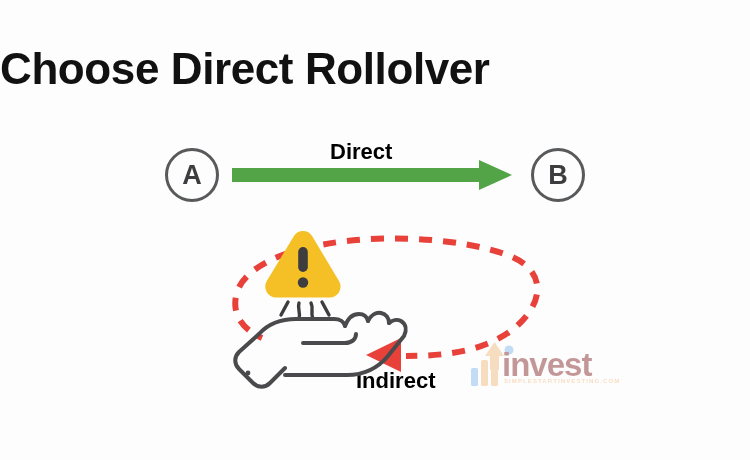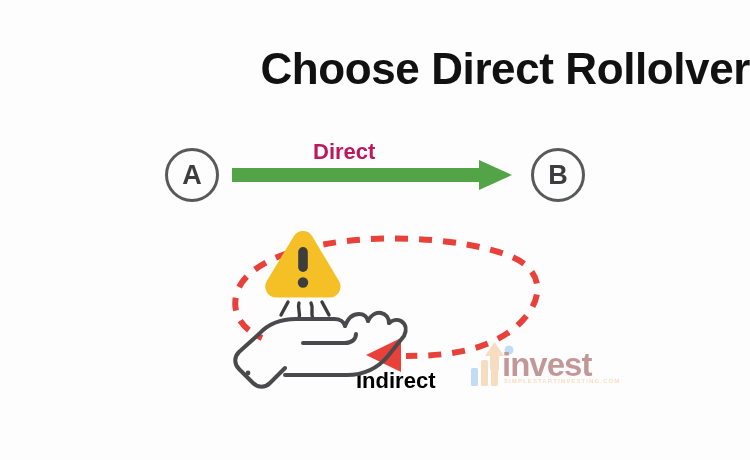--- a/index.html
+++ b/index.html
@@ -20,21 +20,21 @@
     height: 460px;
     background: #fdfdfe;
   }
 
   
   .title {
     position: absolute;
     left: 0;
     top: 44px;
     width: 750px;
-    text-align: right;
+    text-align: left;
     font-size: 44px;
     font-weight: bold;
     color: #111111;
     letter-spacing: -0.4px;
     white-space: nowrap;
   }
 
   
   .node {
     position: absolute;
@@ -49,25 +49,25 @@
     font-size: 27px;
     font-weight: bold;
     color: #3d3d3f;
   }
   #node-a { left: 165px; top: 148px; }
   #node-b { left: 531px; top: 148px; }
 
   
   .direct-label {
     position: absolute;
-    left: 313px;
+    left: 330px;
     top: 139px;
     font-size: 22px;
     font-weight: bold;
-    color: #be185d;
+    color: #000000;
     white-space: nowrap;
   }
 
   
   .indirect-label {
     position: absolute;
     left: 356px;
     top: 368px;
     font-size: 22px;
     font-weight: bold;

